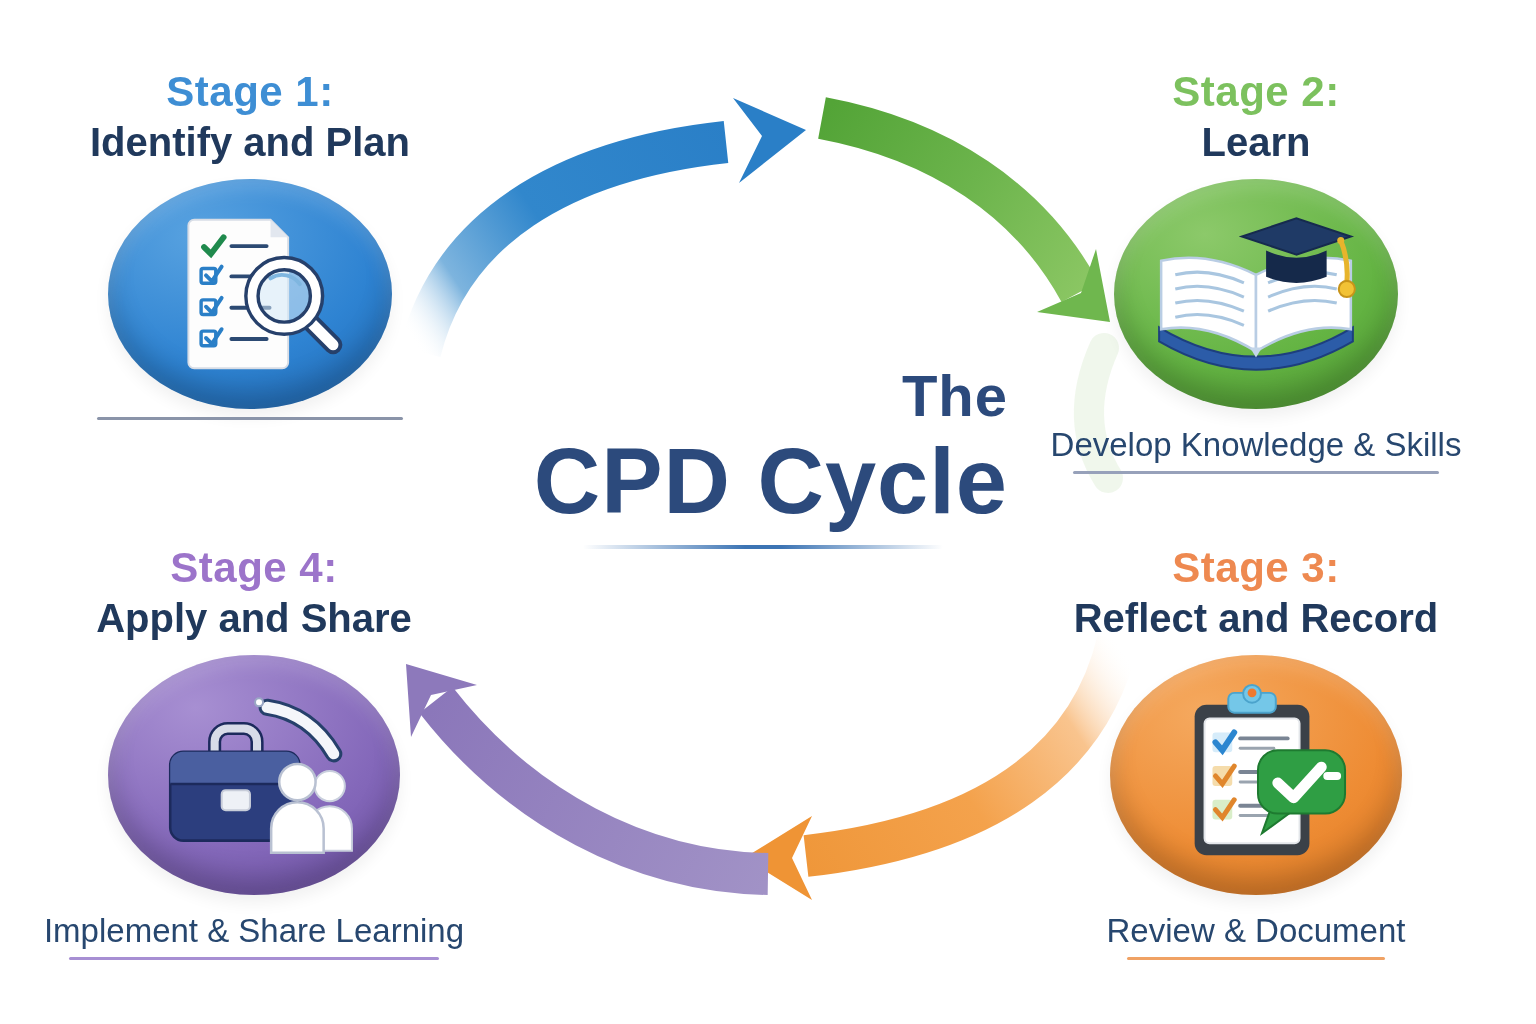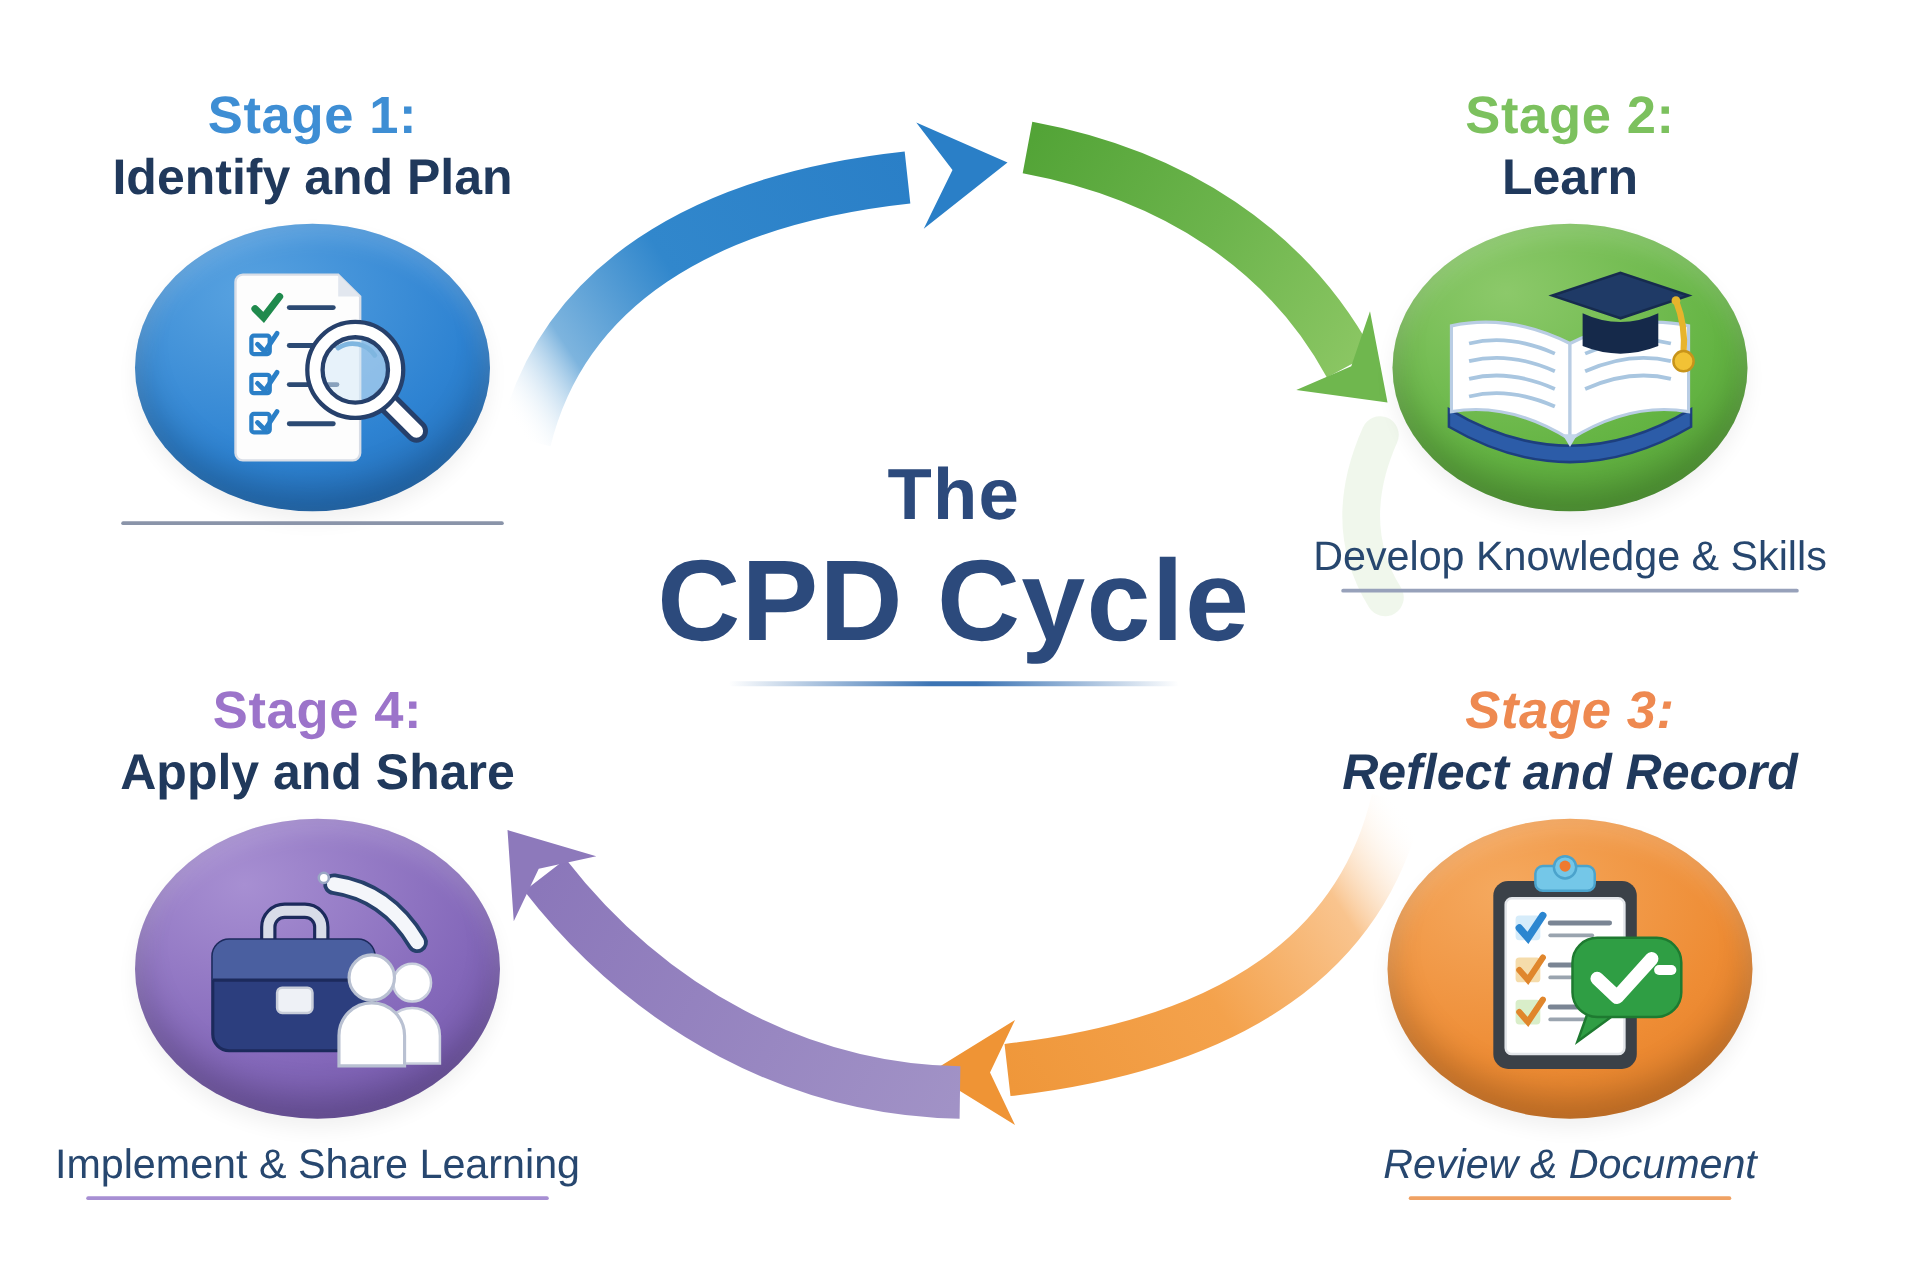--- a/index.html
+++ b/index.html
@@ -7,21 +7,21 @@
               font-family:"Liberation Sans", sans-serif; }
   .canvas { position:relative; width:1536px; height:856px; background:#ffffff; }
 
   
   .arrows-layer { position:absolute; left:0; top:0; width:1536px; height:1024px; z-index:1; }
 
   
   .quad { position:absolute; width:440px; text-align:center; z-index:2; }
   .q1 { left:30px;  top:70px; }
   .q2 { left:1036px; top:70px; }
-  .q3 { left:1036px; top:546px;font-style:italic; }
+  .q3 { left:1036px; top:546px; }
   .q4 { left:34px;  top:546px; }
 
   .stage-label { font-size:42px; font-weight:700; line-height:1.05; letter-spacing:0.5px; }
   .q1 .stage-label { color:#3e8ed4; }
   .q2 .stage-label { color:#7cc15e; }
   .q3 .stage-label { color:#ee8950; }
   .q4 .stage-label { color:#9c74ca; }
 
   .stage-name { font-size:40px; font-weight:700; color:#20395c; margin-top:7px; line-height:1.05; }
 
@@ -35,21 +35,21 @@
   .oval-purple { background: radial-gradient(ellipse 125% 115% at 30% 22%, #a78fd2 0%, #8468ba 52%, #64489d 100%); }
 
   .subtitle { font-size:33px; color:#27476f; margin-top:18px; line-height:1.1; }
   .rule { height:3px; margin:8px auto 0 auto; border-radius:2px; }
   .q1 .rule { width:306px; background:#8a94a9; }
   .q2 .rule { width:366px; background:#97a1ba; }
   .q3 .rule { width:258px; background:#f0a264; }
   .q4 .rule { width:370px; background:#a78fd3; }
 
   
-  .center-title { position:absolute; left:518px; top:362px; width:490px; text-align:center; z-index:2; color:#2c4a7c; }
+  .center-title { position:absolute; left:518px; top:362px; width:490px; text-align:right; z-index:2; color:#2c4a7c; }
   .title-line1 { font-size:58px; font-weight:700; letter-spacing:1px; }
   .title-line2 { font-size:92px; font-weight:700; letter-spacing:1px; margin-top:6px; line-height:1.0; }
   .title-rule  { width:360px; height:4px; margin:18px auto 0 auto; border-radius:2px;
                  background: linear-gradient(to right, rgba(184,212,238,0), #3c74b4 45%, #3c74b4 55%, rgba(184,212,238,0)); }
 </style>
 </head>
 <body>
 
 <div class="canvas">
 

